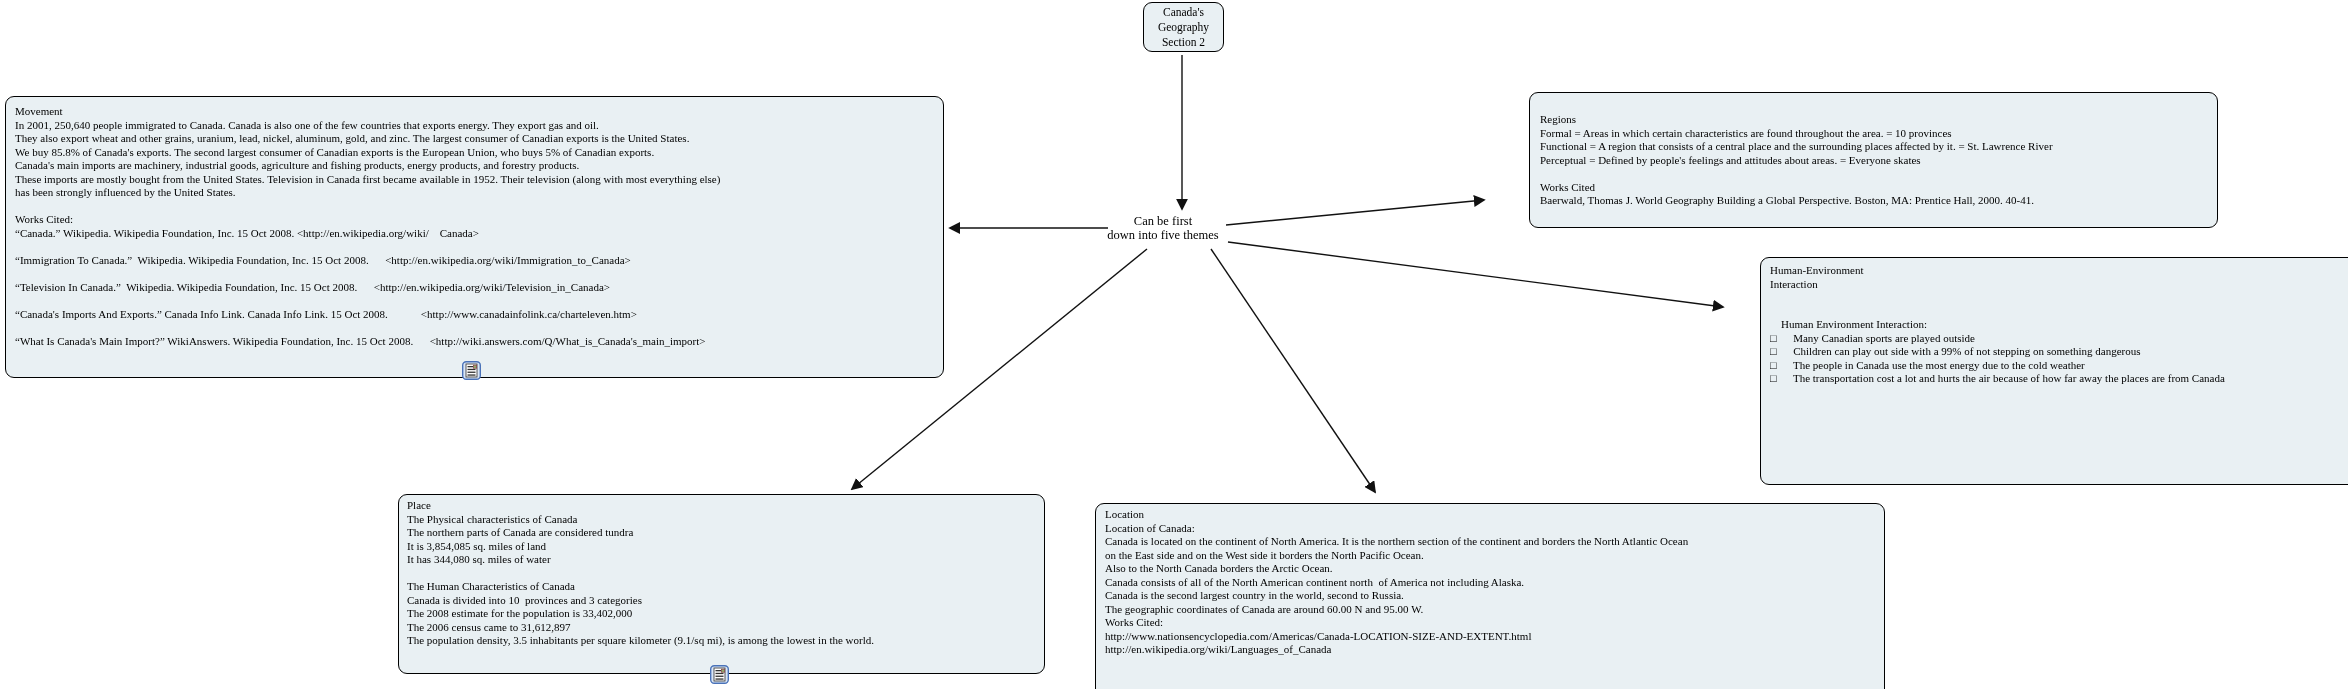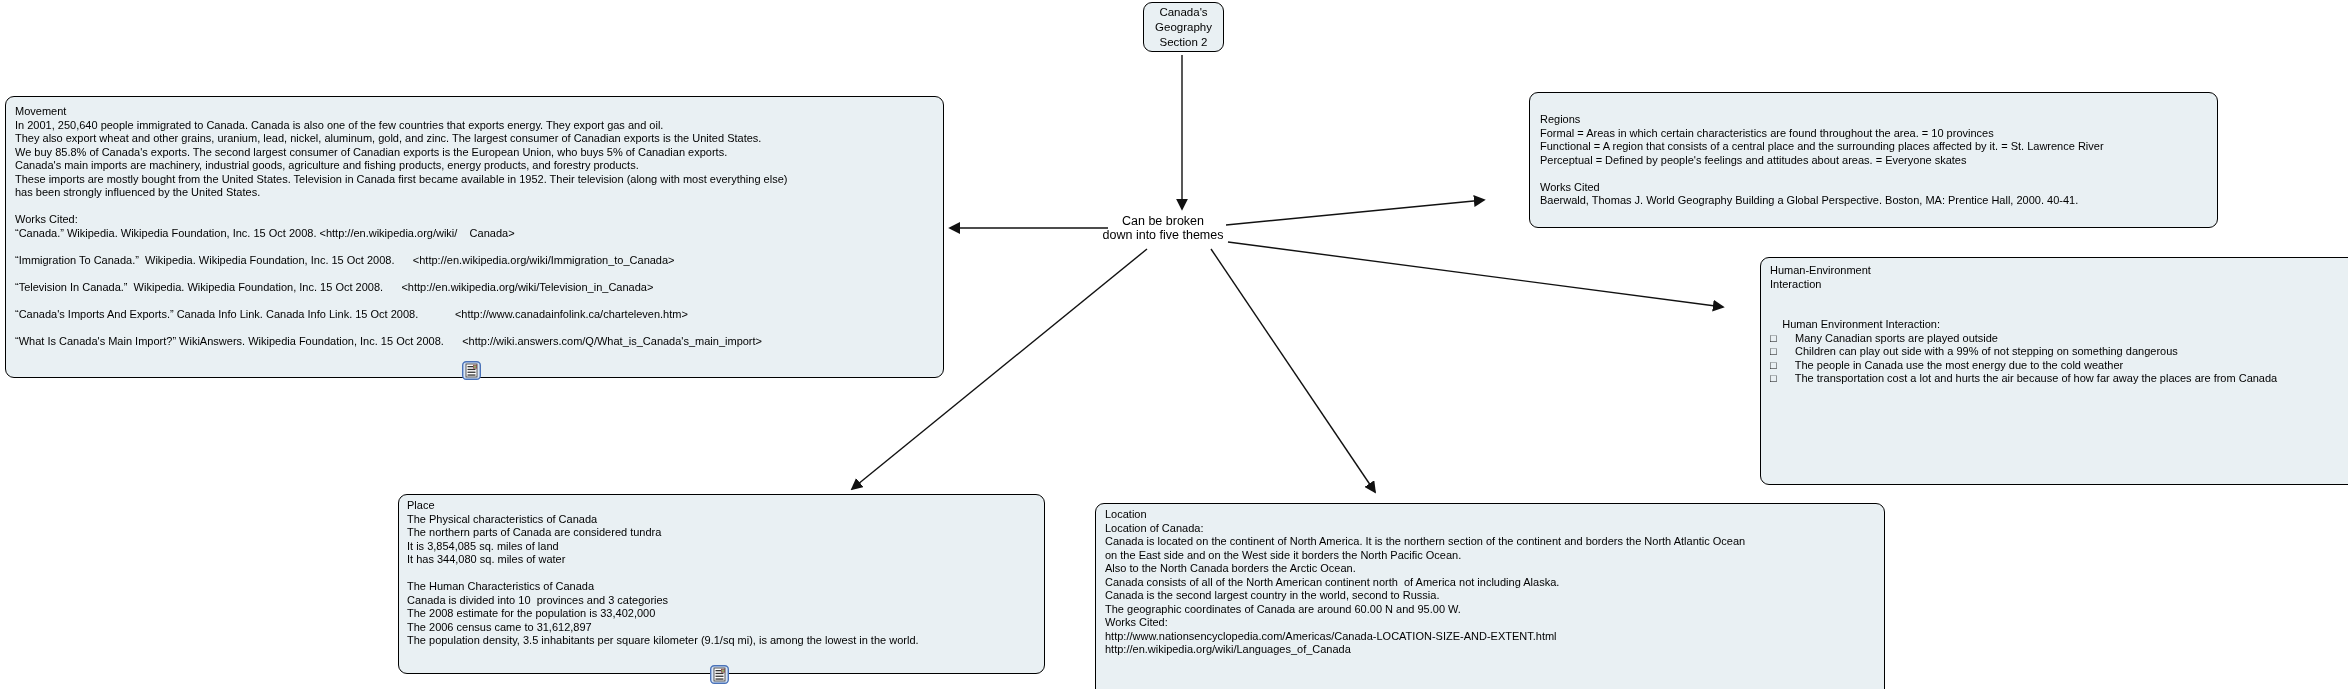--- a/index.html
+++ b/index.html
@@ -1,21 +1,21 @@
 <!DOCTYPE html>
 <html><head>
 <meta charset="utf-8">
 <style>
   html, body { margin: 0; padding: 0; background: #ffffff; }
   .canvas {
     position: relative;
     width: 2348px;
     height: 689px;
     background: #ffffff;
-    font-family: Liberation Sans, sans-serif;
+    font-family: Liberation Serif, serif;
     color: #000;
     overflow: hidden;
   }
   .connectors {
     position: absolute;
     left: 0; top: 0;
     width: 2348px; height: 689px;
     pointer-events: none;
   }
   .connectors line { stroke: #111111; stroke-width: 1.4; }
@@ -78,21 +78,21 @@
     <line x1="1147" y1="249" x2="852" y2="489" marker-end="url(#arrow)"></line>
     <line x1="1211" y1="249" x2="1375" y2="492" marker-end="url(#arrow)"></line>
   </svg>
 
   <div class="node node-title">
     <div class="box-text">Canada's
 Geography
 Section 2</div>
   </div>
 
-  <div class="center-label">Can be broken
+  <div class="center-label">Can be first
 down into five themes</div>
 
   <div class="node node-movement">
     <div class="box-text">Movement
 In 2001, 250,640 people immigrated to Canada. Canada is also one of the few countries that exports energy. They export gas and oil.
 They also export wheat and other grains, uranium, lead, nickel, aluminum, gold, and zinc. The largest consumer of Canadian exports is the United States.
 We buy 85.8% of Canada's exports. The second largest consumer of Canadian exports is the European Union, who buys 5% of Canadian exports.
 Canada's main imports are machinery, industrial goods, agriculture and fishing products, energy products, and forestry products.
 These imports are mostly bought from the United States. Television in Canada first became available in 1952. Their television (along with most everything else)
 has been strongly influenced by the United States.

